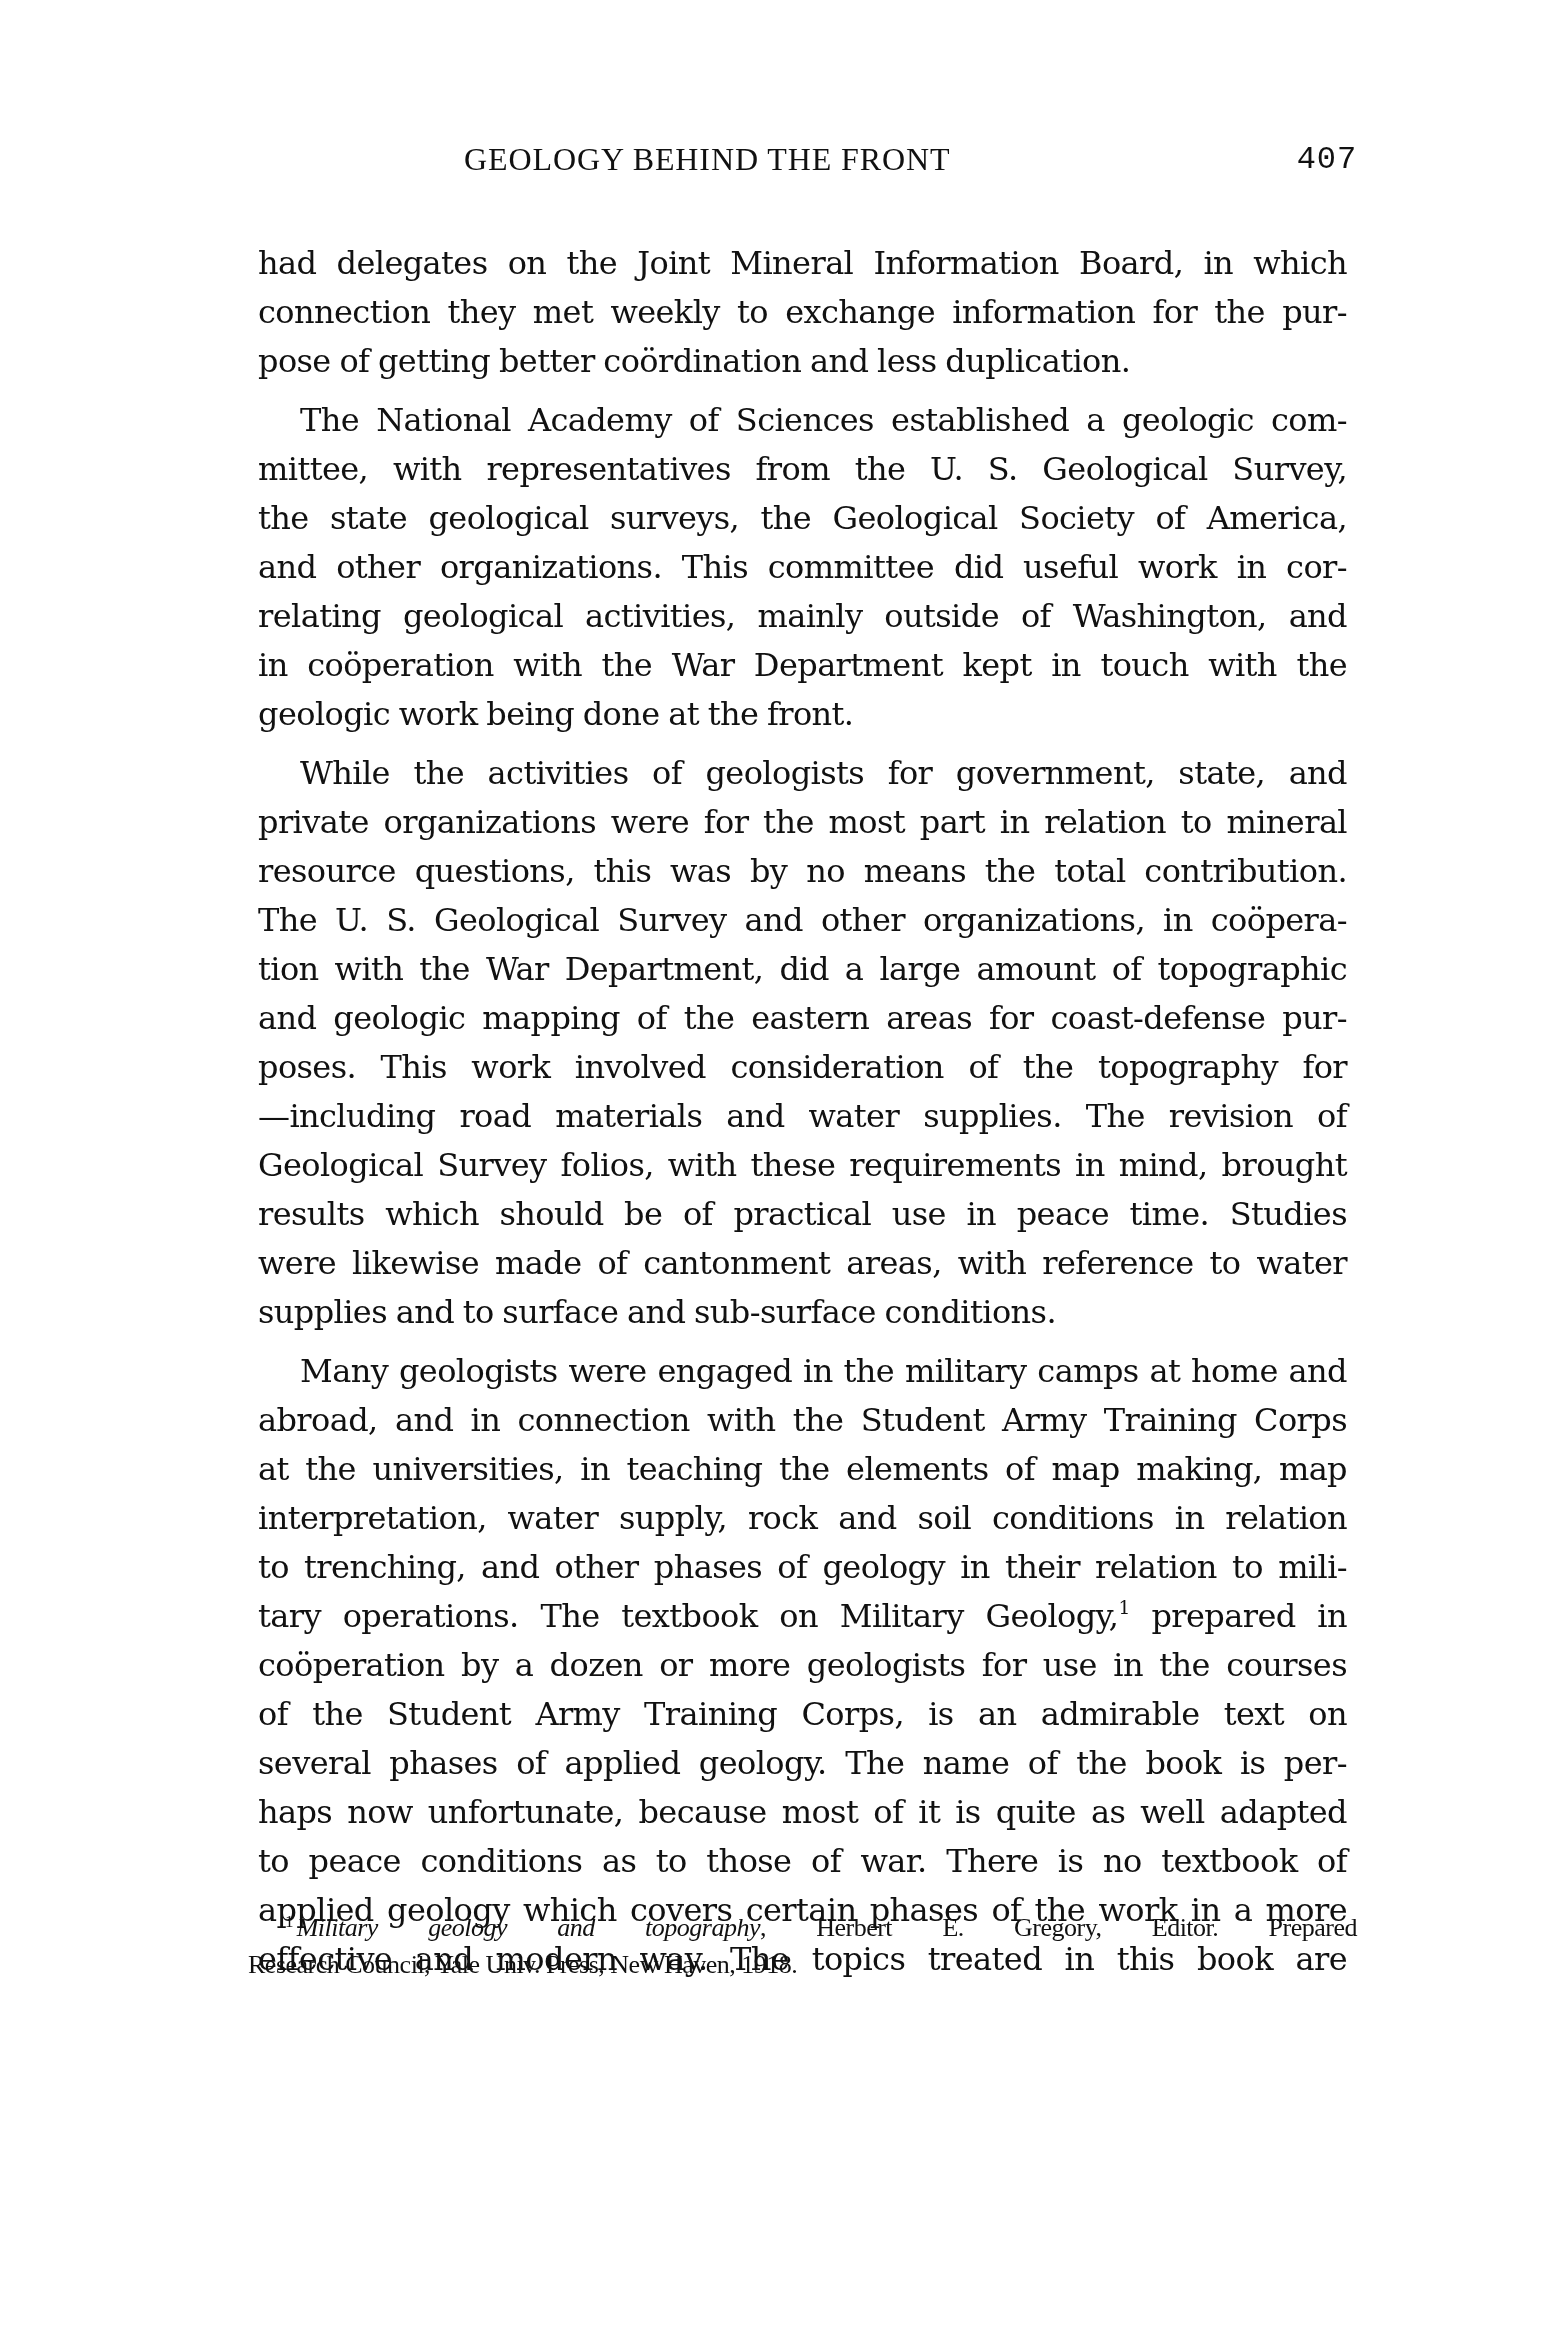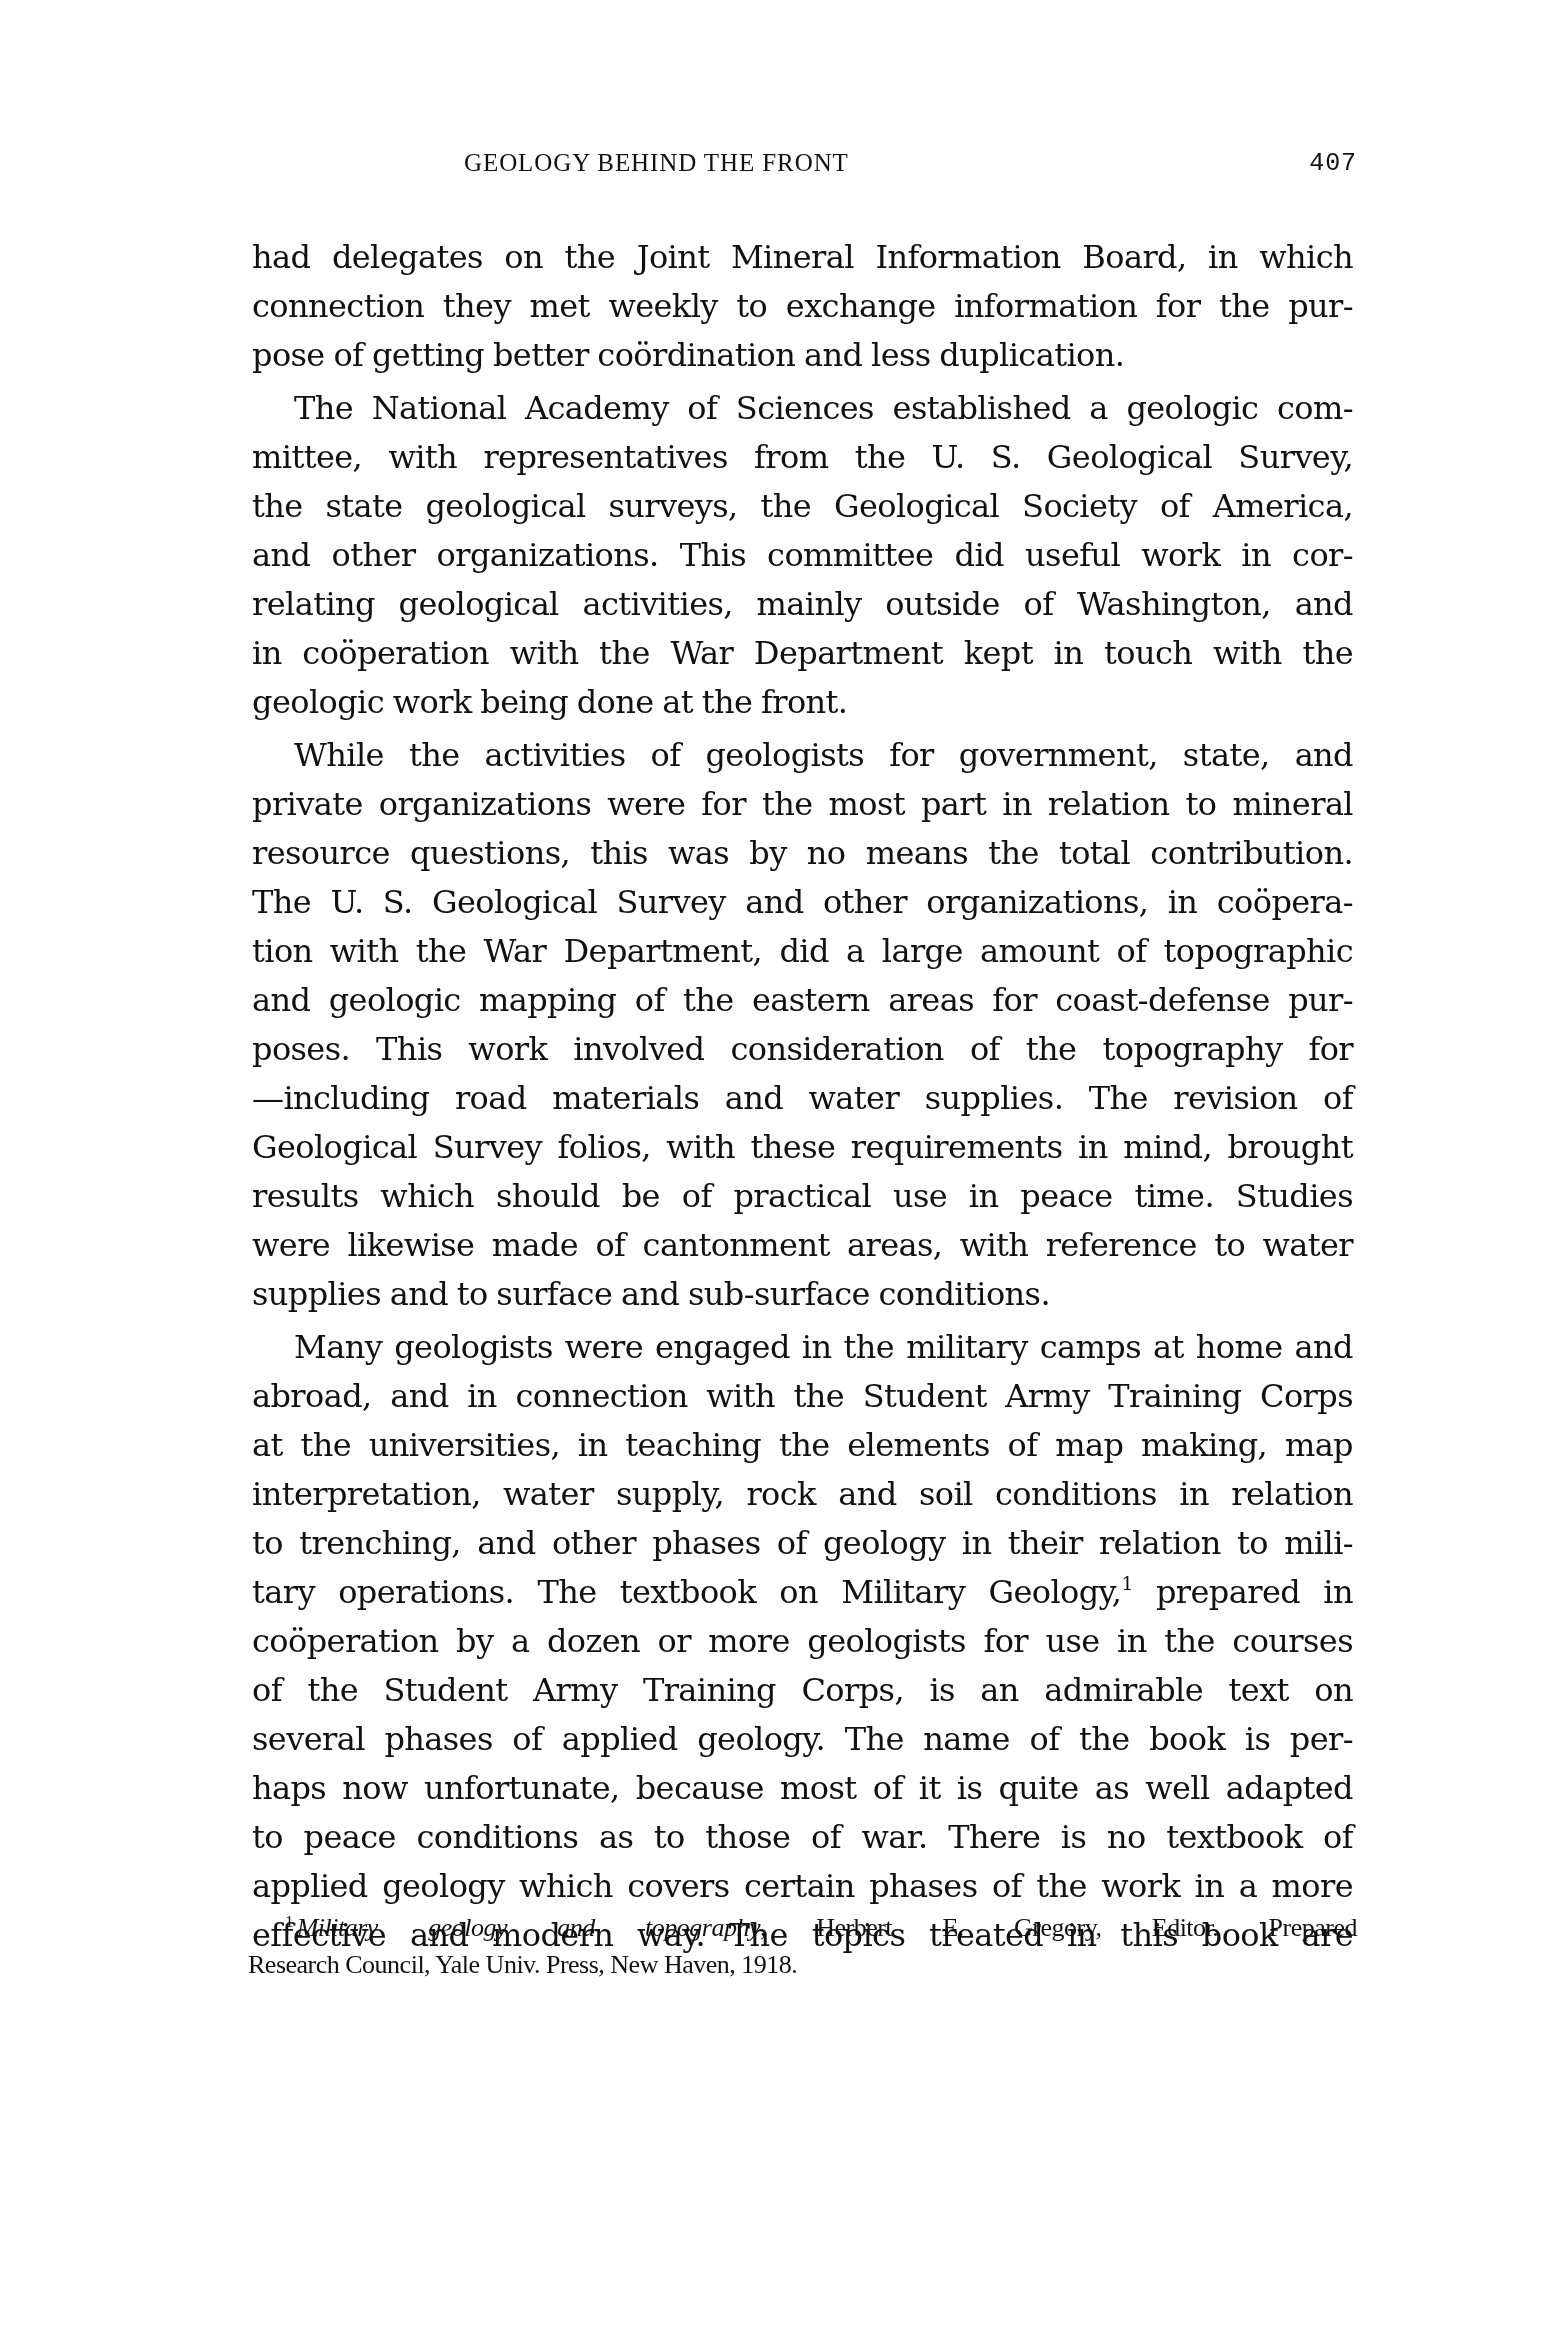--- a/index.html
+++ b/index.html
@@ -16,25 +16,25 @@
       font-family: "DejaVu Serif", "Liberation Serif", serif;
     }
     .page {
       position: absolute;
       left: 248px;
       top: 0;
       width: 1109px;
     }
     .running-head {
       position: absolute;
-      top: 149px;
+      top: 141px;
       left: 0;
       width: 1109px;
       height: 47px;
-      font-size: 25px;
+      font-size: 32px;
       letter-spacing: 0.9px;
     }
     .running-title {
       position: absolute;
       left: 216px;
       top: 0;
       white-space: nowrap;
       font-family: "Liberation Serif", "DejaVu Serif", serif;
     }
     .page-number {
@@ -50,21 +50,21 @@
       left: 0;
       width: 1109px;
       font-size: 32px;
       line-height: 49px;
       text-align: justify;
       font-family: "DejaVu Serif", "Liberation Serif", serif;
       letter-spacing: -0.6px;
       word-spacing: -0.9px;
     }
     .body-text p {
-      margin: 4px;
+      margin: 10px;
       text-indent: 42px;
       hyphens: manual;
     }
     .body-text p.continued {
       text-indent: 0;
     }
     .line {
       display: block;
       text-align: justify;
       text-align-last: justify;

